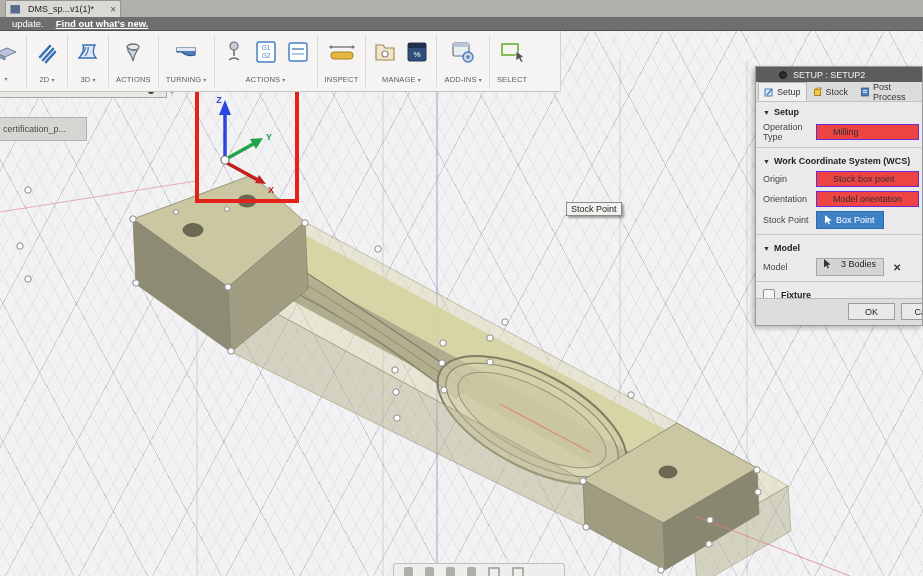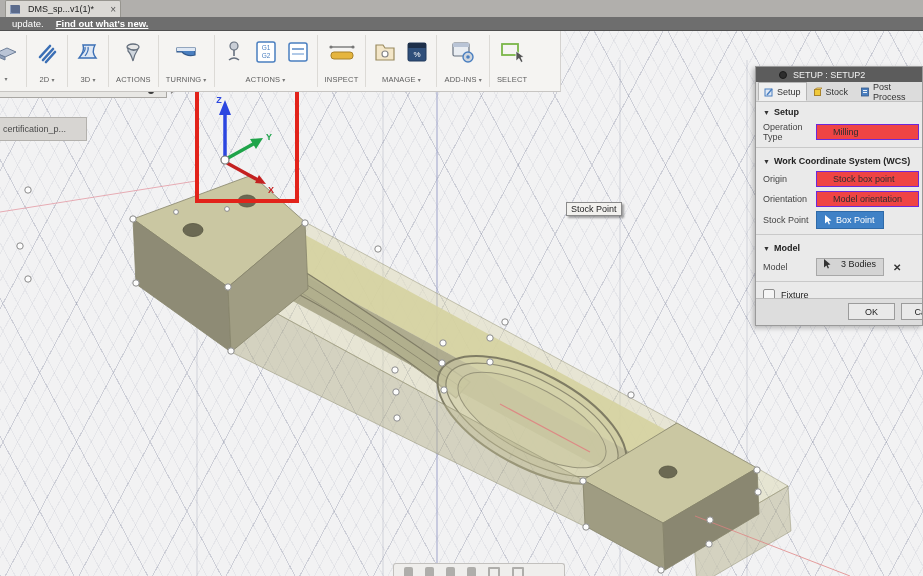--- a/index.html
+++ b/index.html
@@ -83,21 +83,21 @@
   .drow{display:flex;align-items:center;padding:2px 3px 2px 7px;min-height:18px;box-sizing:border-box;}
   .drow .lab{width:53px;flex:0 0 auto;color:#444;}
   .dfield{flex:1;background:#ef4444;border:1px solid #6d28d9;height:14px;display:flex;
           align-items:center;padding-left:16px;color:#2e2e2e;}
   .dbtn-blue{background:#3f81c6;border:1px solid #2f6aa8;color:#fff;height:16px;
              display:inline-flex;align-items:center;gap:4px;padding:0 8px;}
   .dbtn-gray{background:#d4d4d4;border:1px solid #a8a8a8;color:#222;height:16px;
              display:inline-flex;align-items:flex-start;gap:10px;padding:0 7px;}
   .xremove{margin-left:9px;color:#333;font-size:10px;font-weight:bold;}
   .dsep{height:1px;background:#c9c9c9;margin:3px 0;}
-  .fixrow{display:flex;align-items:center;gap:6px;padding:4px 0 4px 7px;font-weight:normal;color:#222;}
+  .fixrow{display:flex;align-items:center;gap:6px;padding:4px 0 4px 7px;font-weight:bold;color:#222;}
   .checkbox{width:10px;height:10px;background:#f5f5f5;border:1px solid #8f8f8f;border-radius:2px;}
   .dfooter{position:absolute;left:0;bottom:0;width:100%;height:26px;background:#dddddd;
            border-top:1px solid #bcbcbc;}
   .fbtn{position:absolute;top:4px;height:17px;background:#e9e9e9;border:1px solid #9b9b9b;
         font-size:9px;color:#222;display:flex;align-items:center;justify-content:center;
         box-sizing:border-box;}
   .fbtn.ok{left:92px;width:47px;}
   .fbtn.cancel{left:145px;width:55px;}
 
   

